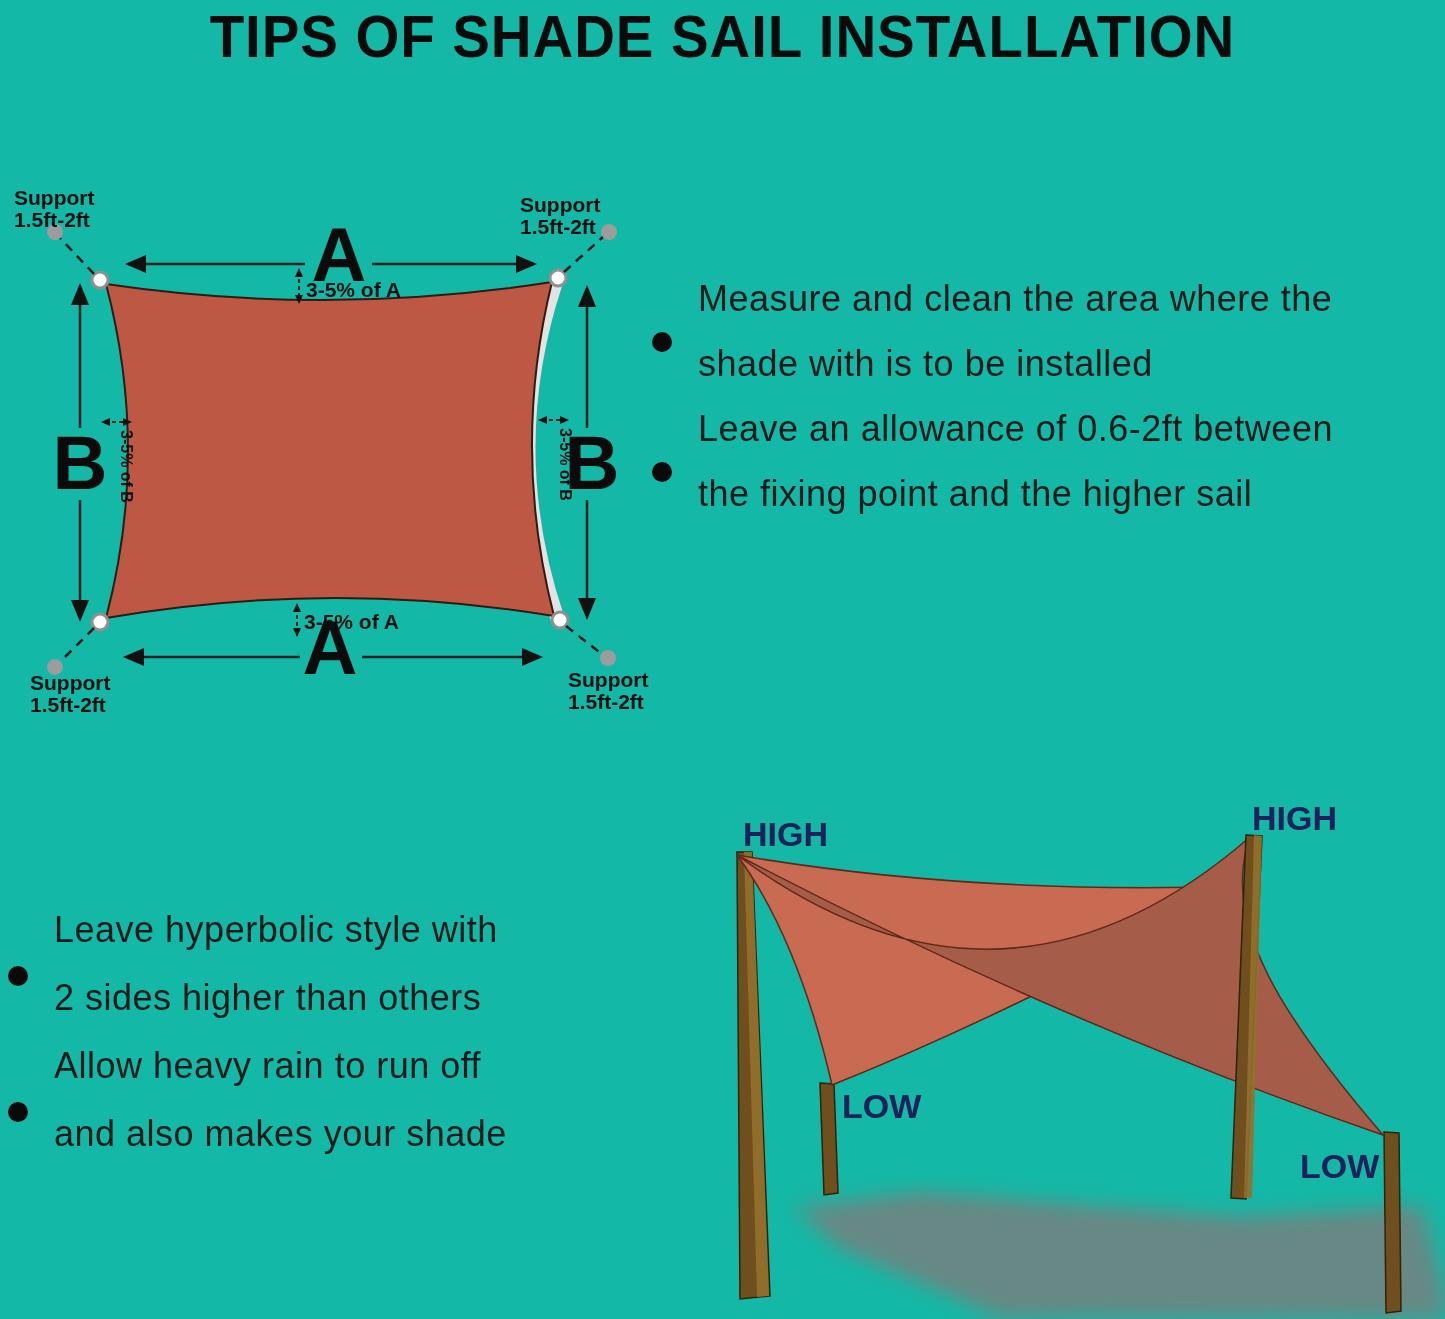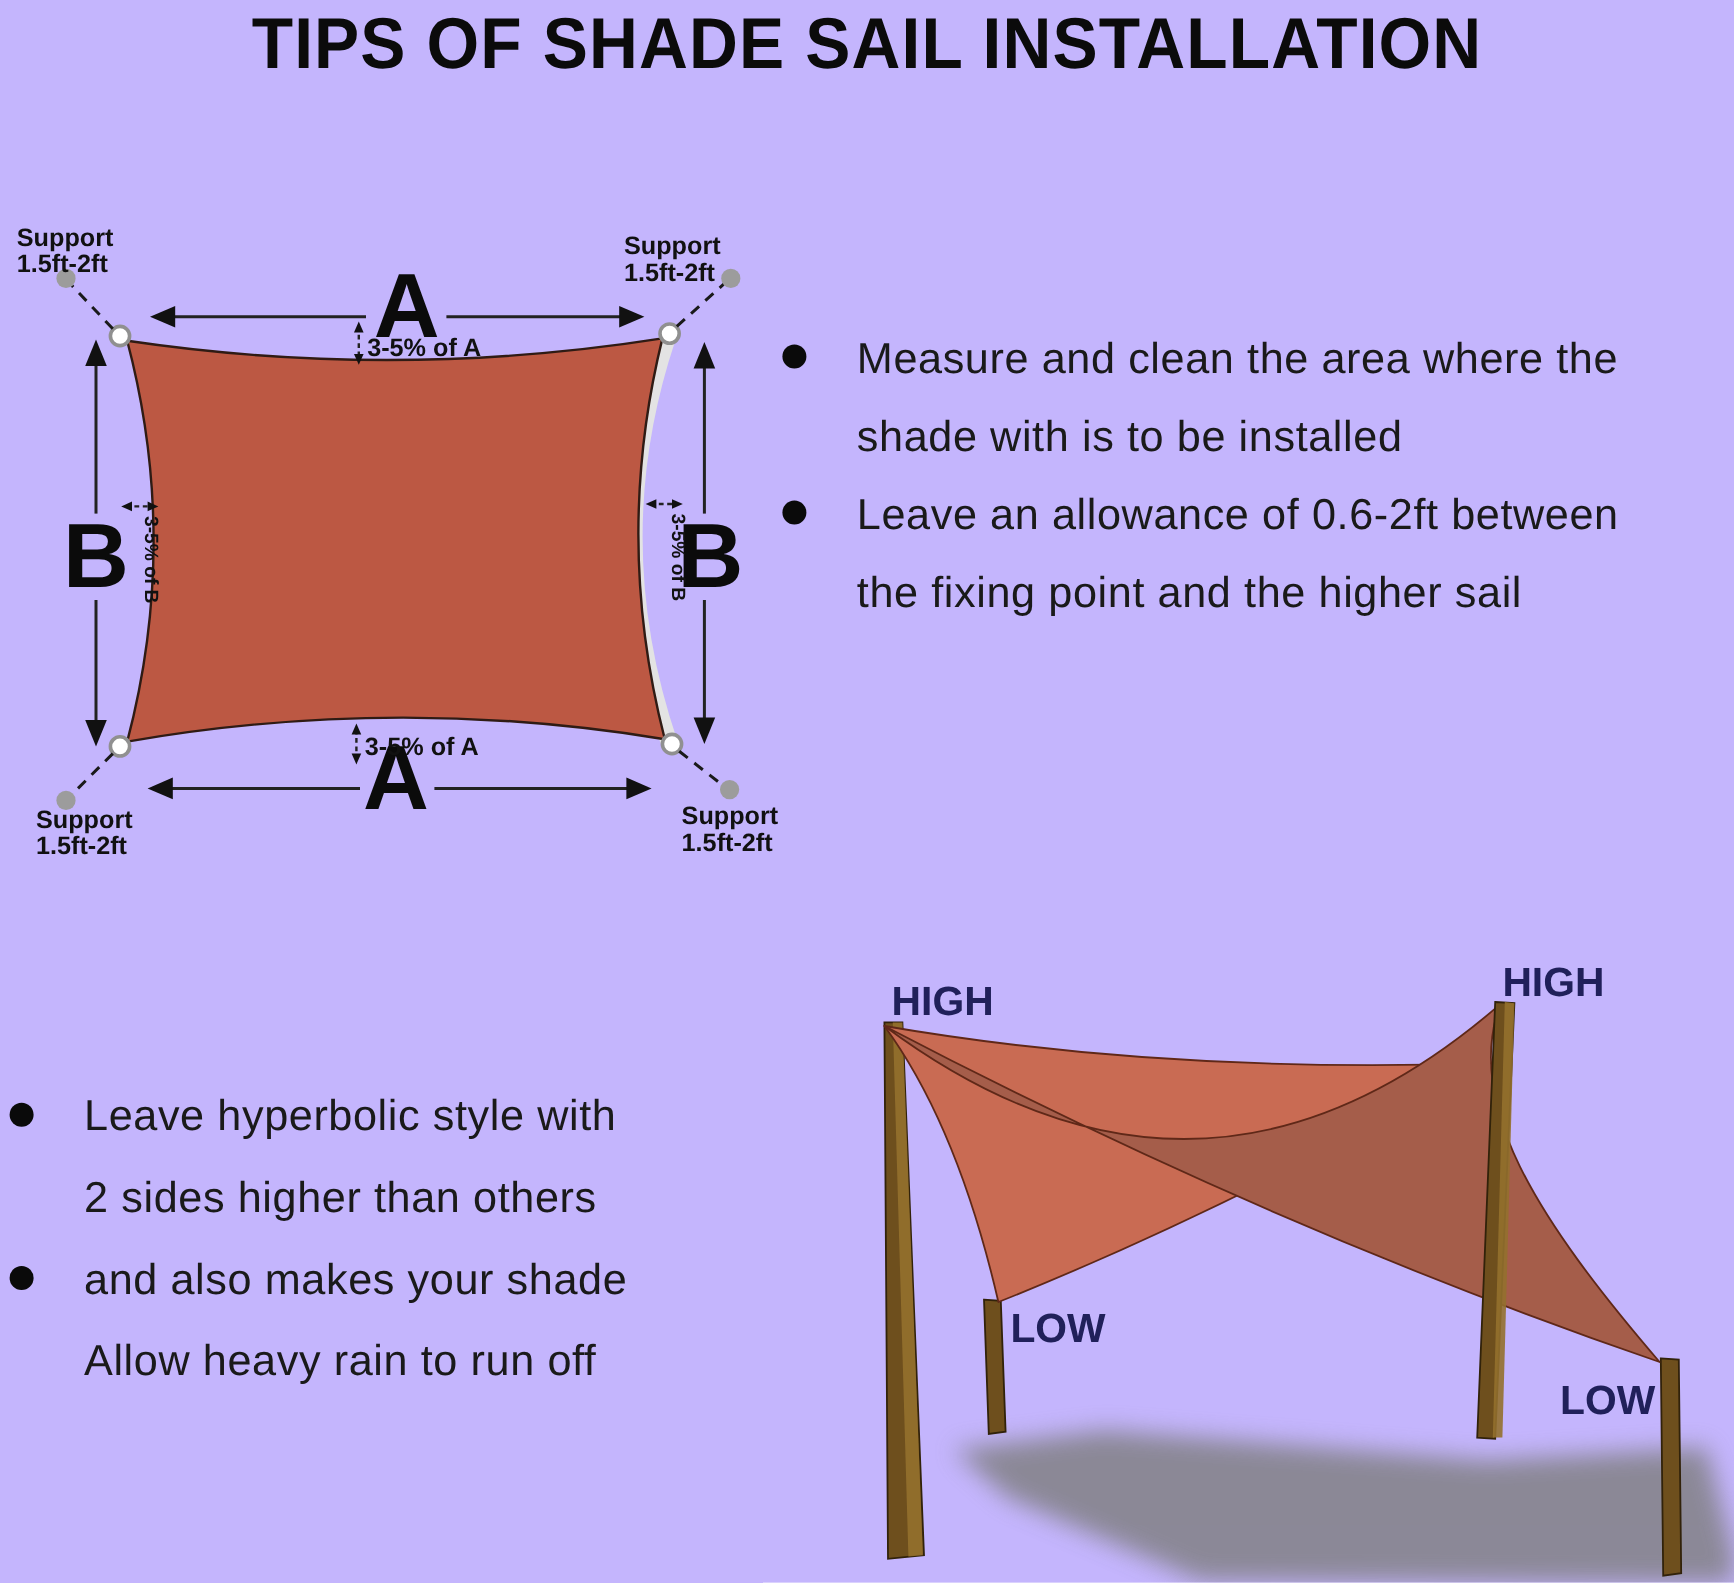--- a/index.html
+++ b/index.html
@@ -1,24 +1,24 @@
 <!DOCTYPE html>
 <html><head>
 <meta charset="utf-8">
 <style>
   html,body{margin:0;padding:0;background:#fff;}
-  #canvas{position:relative;width:1445px;height:1319px;background:#c4b5fd;overflow:hidden;
+  #canvas{position:relative;width:1445px;height:1319px;background:#14b8a6;overflow:hidden;
           font-family:"Liberation Sans", sans-serif;color:#1a1a1a;}
   .title-wrap{position:absolute;left:0;top:0;width:1445px;text-align:center;}
   .title-wrap h1{display:inline-block;margin:2px 0 0 0;font-size:60px;font-weight:bold;
                  letter-spacing:1px;color:#0b0b0b;transform:scaleX(.94);transform-origin:center;}
   .tips{position:absolute;}
   .tips-right{left:652px;top:266px;width:793px;}
   .tips-left{left:8px;top:896px;width:632px;}
-  .tip{display:flex;align-items:flex-start;gap:16px;}
+  .tip{display:flex;align-items:center;}
   .bullet{flex:0 0 auto;width:20px;height:20px;border-radius:50%;background:#0a0a0a;
           margin-right:26px;margin-top:21px;}
   .tips-left .bullet{margin-top:23px;}
   .tip-lines{flex:1 1 auto;}
   .tip-line{font-size:36px;line-height:65px;letter-spacing:.5px;white-space:nowrap;}
   .tips-left .tip-line{line-height:68px;}
   svg text{font-family:"Liberation Sans", sans-serif;}
   .svg-abs{position:absolute;}
 </style>
 </head>
@@ -134,22 +134,22 @@
     <div class="tip">
       <span class="bullet"></span>
       <div class="tip-lines">
         <div class="tip-line">Leave hyperbolic style with</div>
         <div class="tip-line">2 sides higher than others</div>
       </div>
     </div>
     <div class="tip">
       <span class="bullet"></span>
       <div class="tip-lines">
+        <div class="tip-line">Allow heavy rain to run off</div>
         <div class="tip-line">and also makes your shade</div>
-        <div class="tip-line">Allow heavy rain to run off</div>
       </div>
     </div>
   </div>
 
   <svg class="svg-abs" style="left:680px;top:780px;" width="765" height="539" viewBox="0 0 765 539">
     <defs>
       <filter id="soft" x="-20%" y="-40%" width="140%" height="200%">
         <feGaussianBlur stdDeviation="10"></feGaussianBlur>
       </filter>
     </defs>

